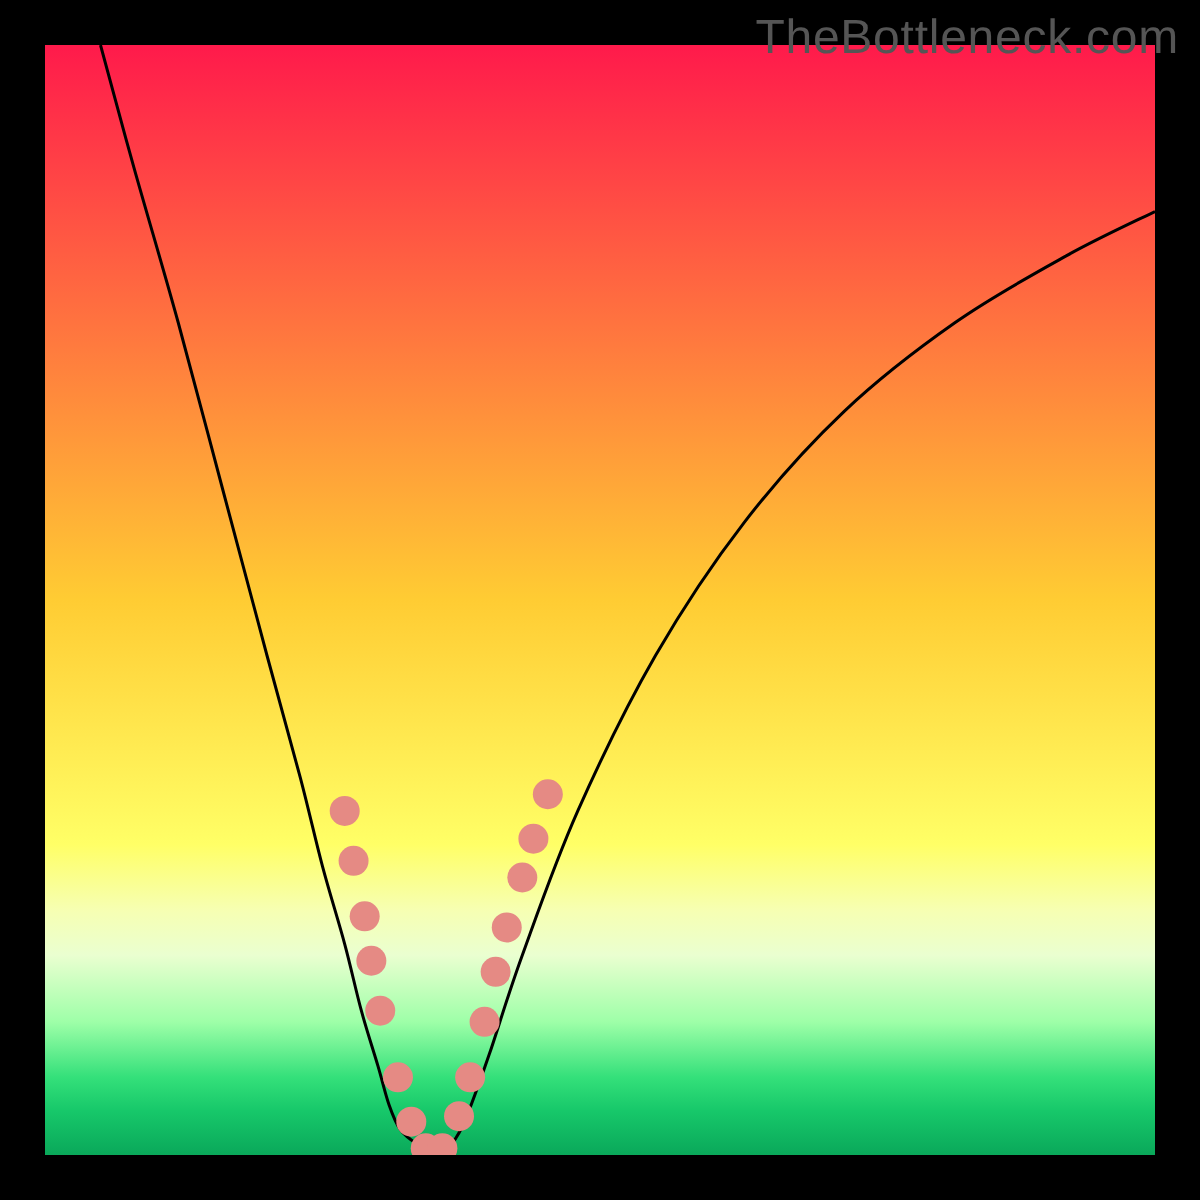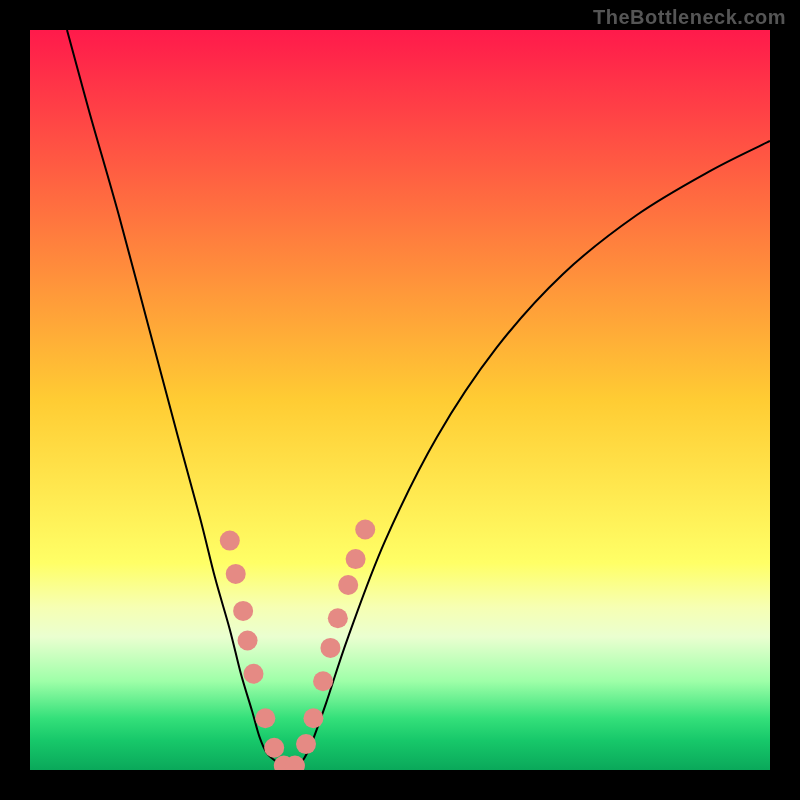--- a/index.html
+++ b/index.html
@@ -14,22 +14,22 @@
   .frame {
     position: relative;
     width: 800px;
     height: 800px;
     background: #000;
   }
   .watermark {
     position: absolute;
     top: 6px;
     right: 14px;
-    font-size: 20px;
-    font-weight: bold;
+    font-size: 32px;
+    font-weight: normal;
     color: #555;
     letter-spacing: 0.5px;
     z-index: 10;
   }
   svg {
     display: block;
   }
 </style>
 </head>
 <body>

